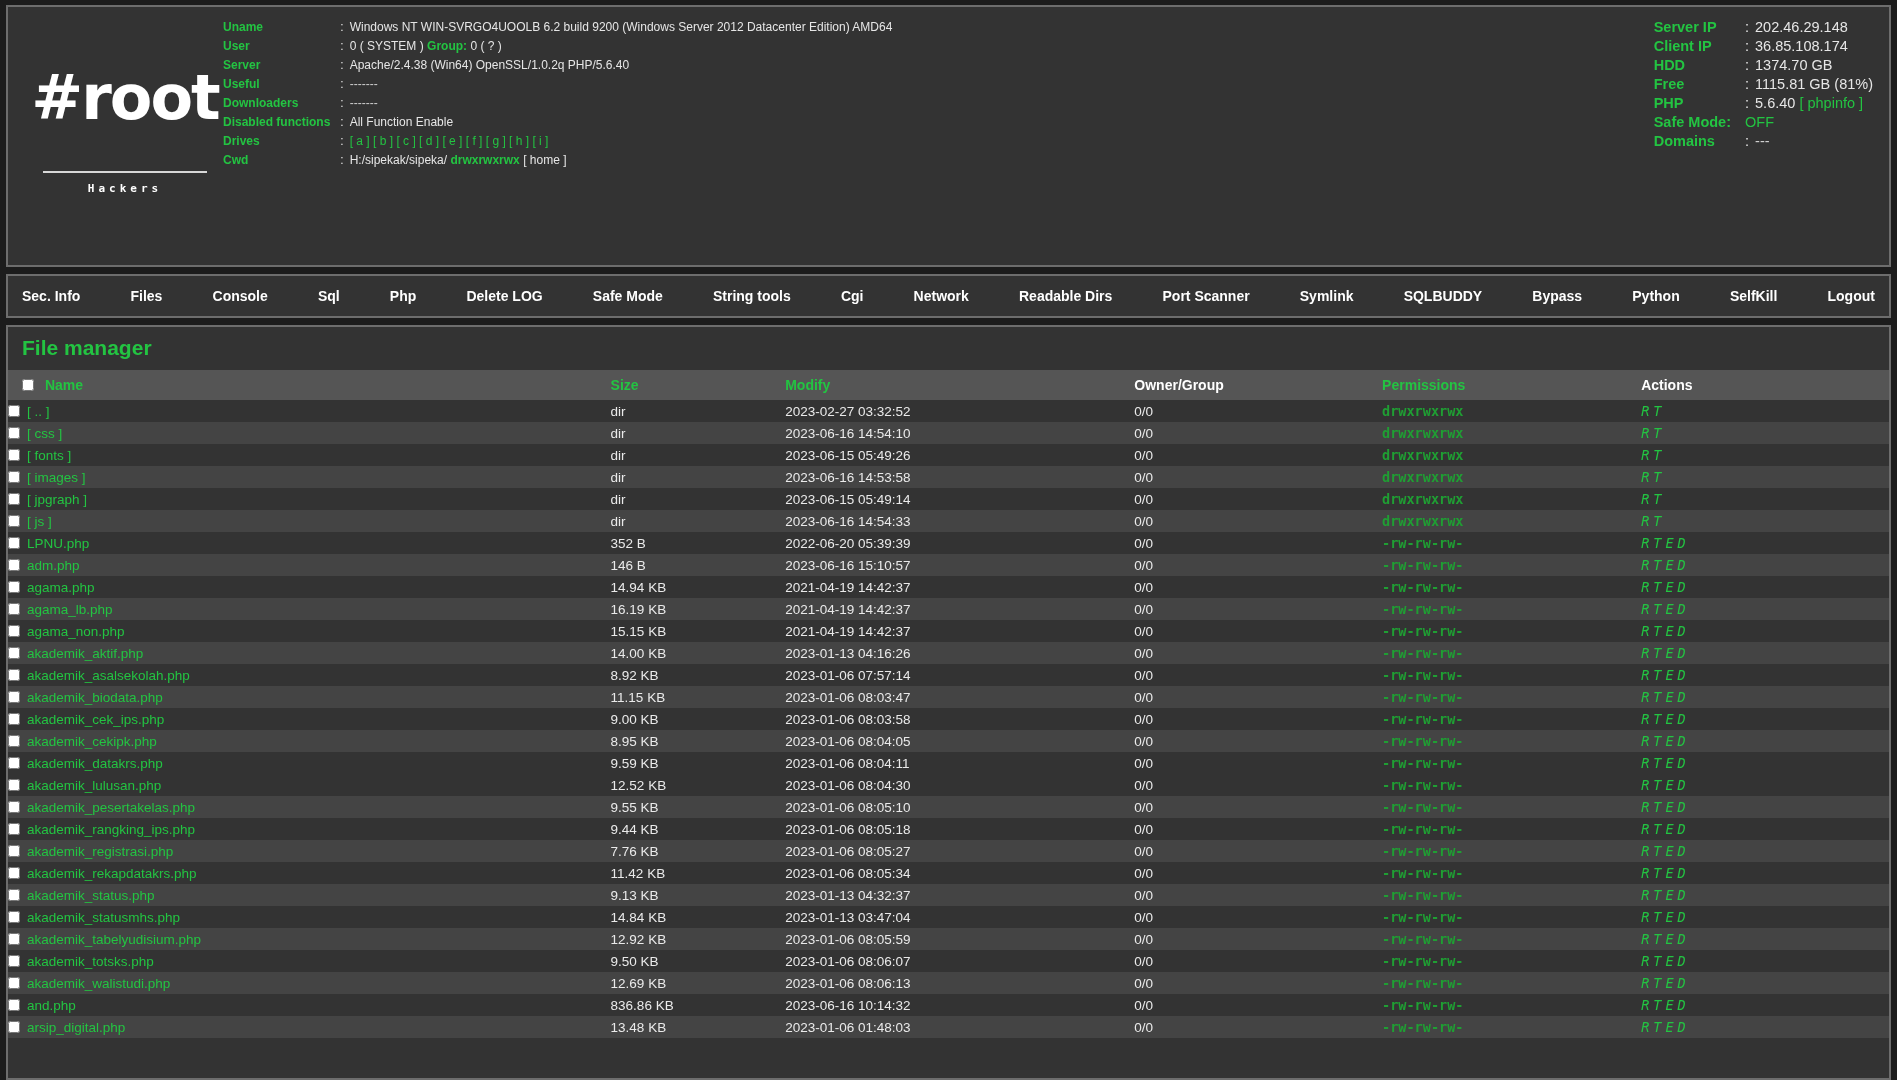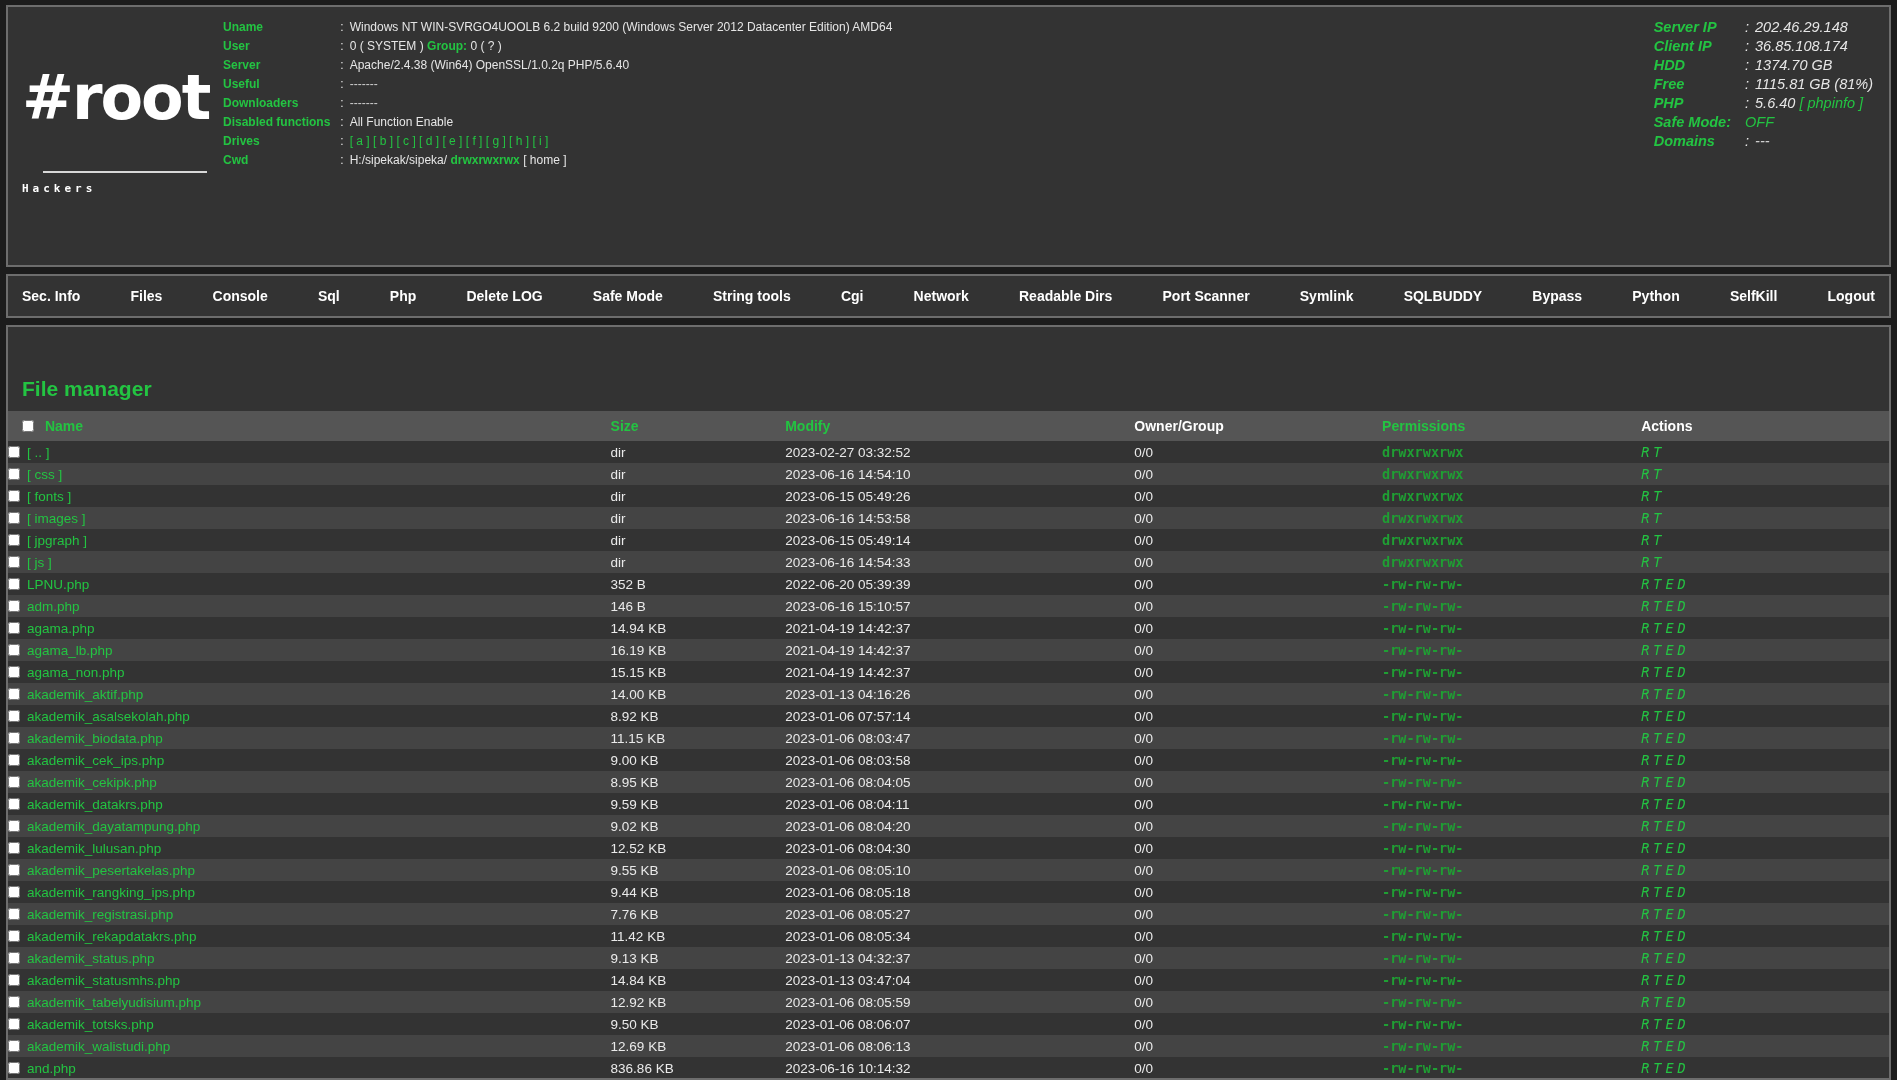--- a/index.html
+++ b/index.html
@@ -29,21 +29,21 @@
     margin: 5px 6px 0 6px;
     height: 262px;
     position: relative;
     padding: 0;
   }
   .logo-col {
     position: absolute;
     left: 14px;
     top: 18px;
     width: 206px;
-    text-align: left;
+    text-align: center;
   }
   .logo-mark {
     font-family: "DejaVu Sans", sans-serif;
     font-weight: bold;
     font-size: 62px;
     color: #ffffff;
     letter-spacing: -2px;
     line-height: 1;
     margin-top: 42px;
     white-space: nowrap;
@@ -85,21 +85,21 @@
   .sep { color: #e6e6e6; padding-right: 6px; }
   .grn { color: #23c442; font-weight: bold; margin-top: 44px; }
   .grn-plain { color: #23c442; }
   .dim { color: #cfcfcf; }
 
   .sys-col {
     position: absolute;
     right: 16px;
     top: 13px;
   }
-  .sys-col table { border-collapse: collapse; font-style: italic; }
+  .sys-col table { border-collapse: collapse; }
   .sys-col td {
     padding: 0 0 4px 0;
     font-size: 14.5px;
     line-height: 15px;
     white-space: nowrap;
     vertical-align: top;
   }
   .sys-col td.k { padding-right: 14px; }
 
   
@@ -125,21 +125,20 @@
     margin: 7px 6px 0 6px;
     height: 755px;
     padding: 0;
     overflow: hidden;
   }
   #fm-title {
     color: #23c442;
     font-size: 21px;
     font-weight: bold;
     padding: 9px 0 10px 14px;
-    margin-top: 41px;
   }
   table.files {
     width: 100%;
     border-collapse: collapse;
     table-layout: fixed;
   }
   table.files th {
     background: #555555;
     text-align: left;
     font-size: 14px;
@@ -488,28 +487,20 @@
           <td class="c-act"><a class="act">R</a><a class="act">T</a><a class="act">E</a><a class="act">D</a></td>
         </tr>
         <tr class="row-odd">
           <td class="c-name"><input type="checkbox" class="cb" style=""><a class="fname">akademik_datakrs.php</a></td>
           <td class="c-size">9.59 KB</td>
           <td class="c-mod">2023-01-06 08:04:11</td>
           <td class="c-own">0/0</td>
           <td class="c-perm">-rw-rw-rw-</td>
           <td class="c-act"><a class="act">R</a><a class="act">T</a><a class="act">E</a><a class="act">D</a></td>
         </tr>
-        <tr class="row-even">
-          <td class="c-name"><input type="checkbox" class="cb" style=""><a class="fname">akademik_dayatampung.php</a></td>
-          <td class="c-size">9.02 KB</td>
-          <td class="c-mod">2023-01-06 08:04:20</td>
-          <td class="c-own">0/0</td>
-          <td class="c-perm">-rw-rw-rw-</td>
-          <td class="c-act"><a class="act">R</a><a class="act">T</a><a class="act">E</a><a class="act">D</a></td>
-        </tr>
         <tr class="row-odd">
           <td class="c-name"><input type="checkbox" class="cb" style=""><a class="fname">akademik_lulusan.php</a></td>
           <td class="c-size">12.52 KB</td>
           <td class="c-mod">2023-01-06 08:04:30</td>
           <td class="c-own">0/0</td>
           <td class="c-perm">-rw-rw-rw-</td>
           <td class="c-act"><a class="act">R</a><a class="act">T</a><a class="act">E</a><a class="act">D</a></td>
         </tr>
         <tr class="row-even">
           <td class="c-name"><input type="checkbox" class="cb" style=""><a class="fname">akademik_pesertakelas.php</a></td>

